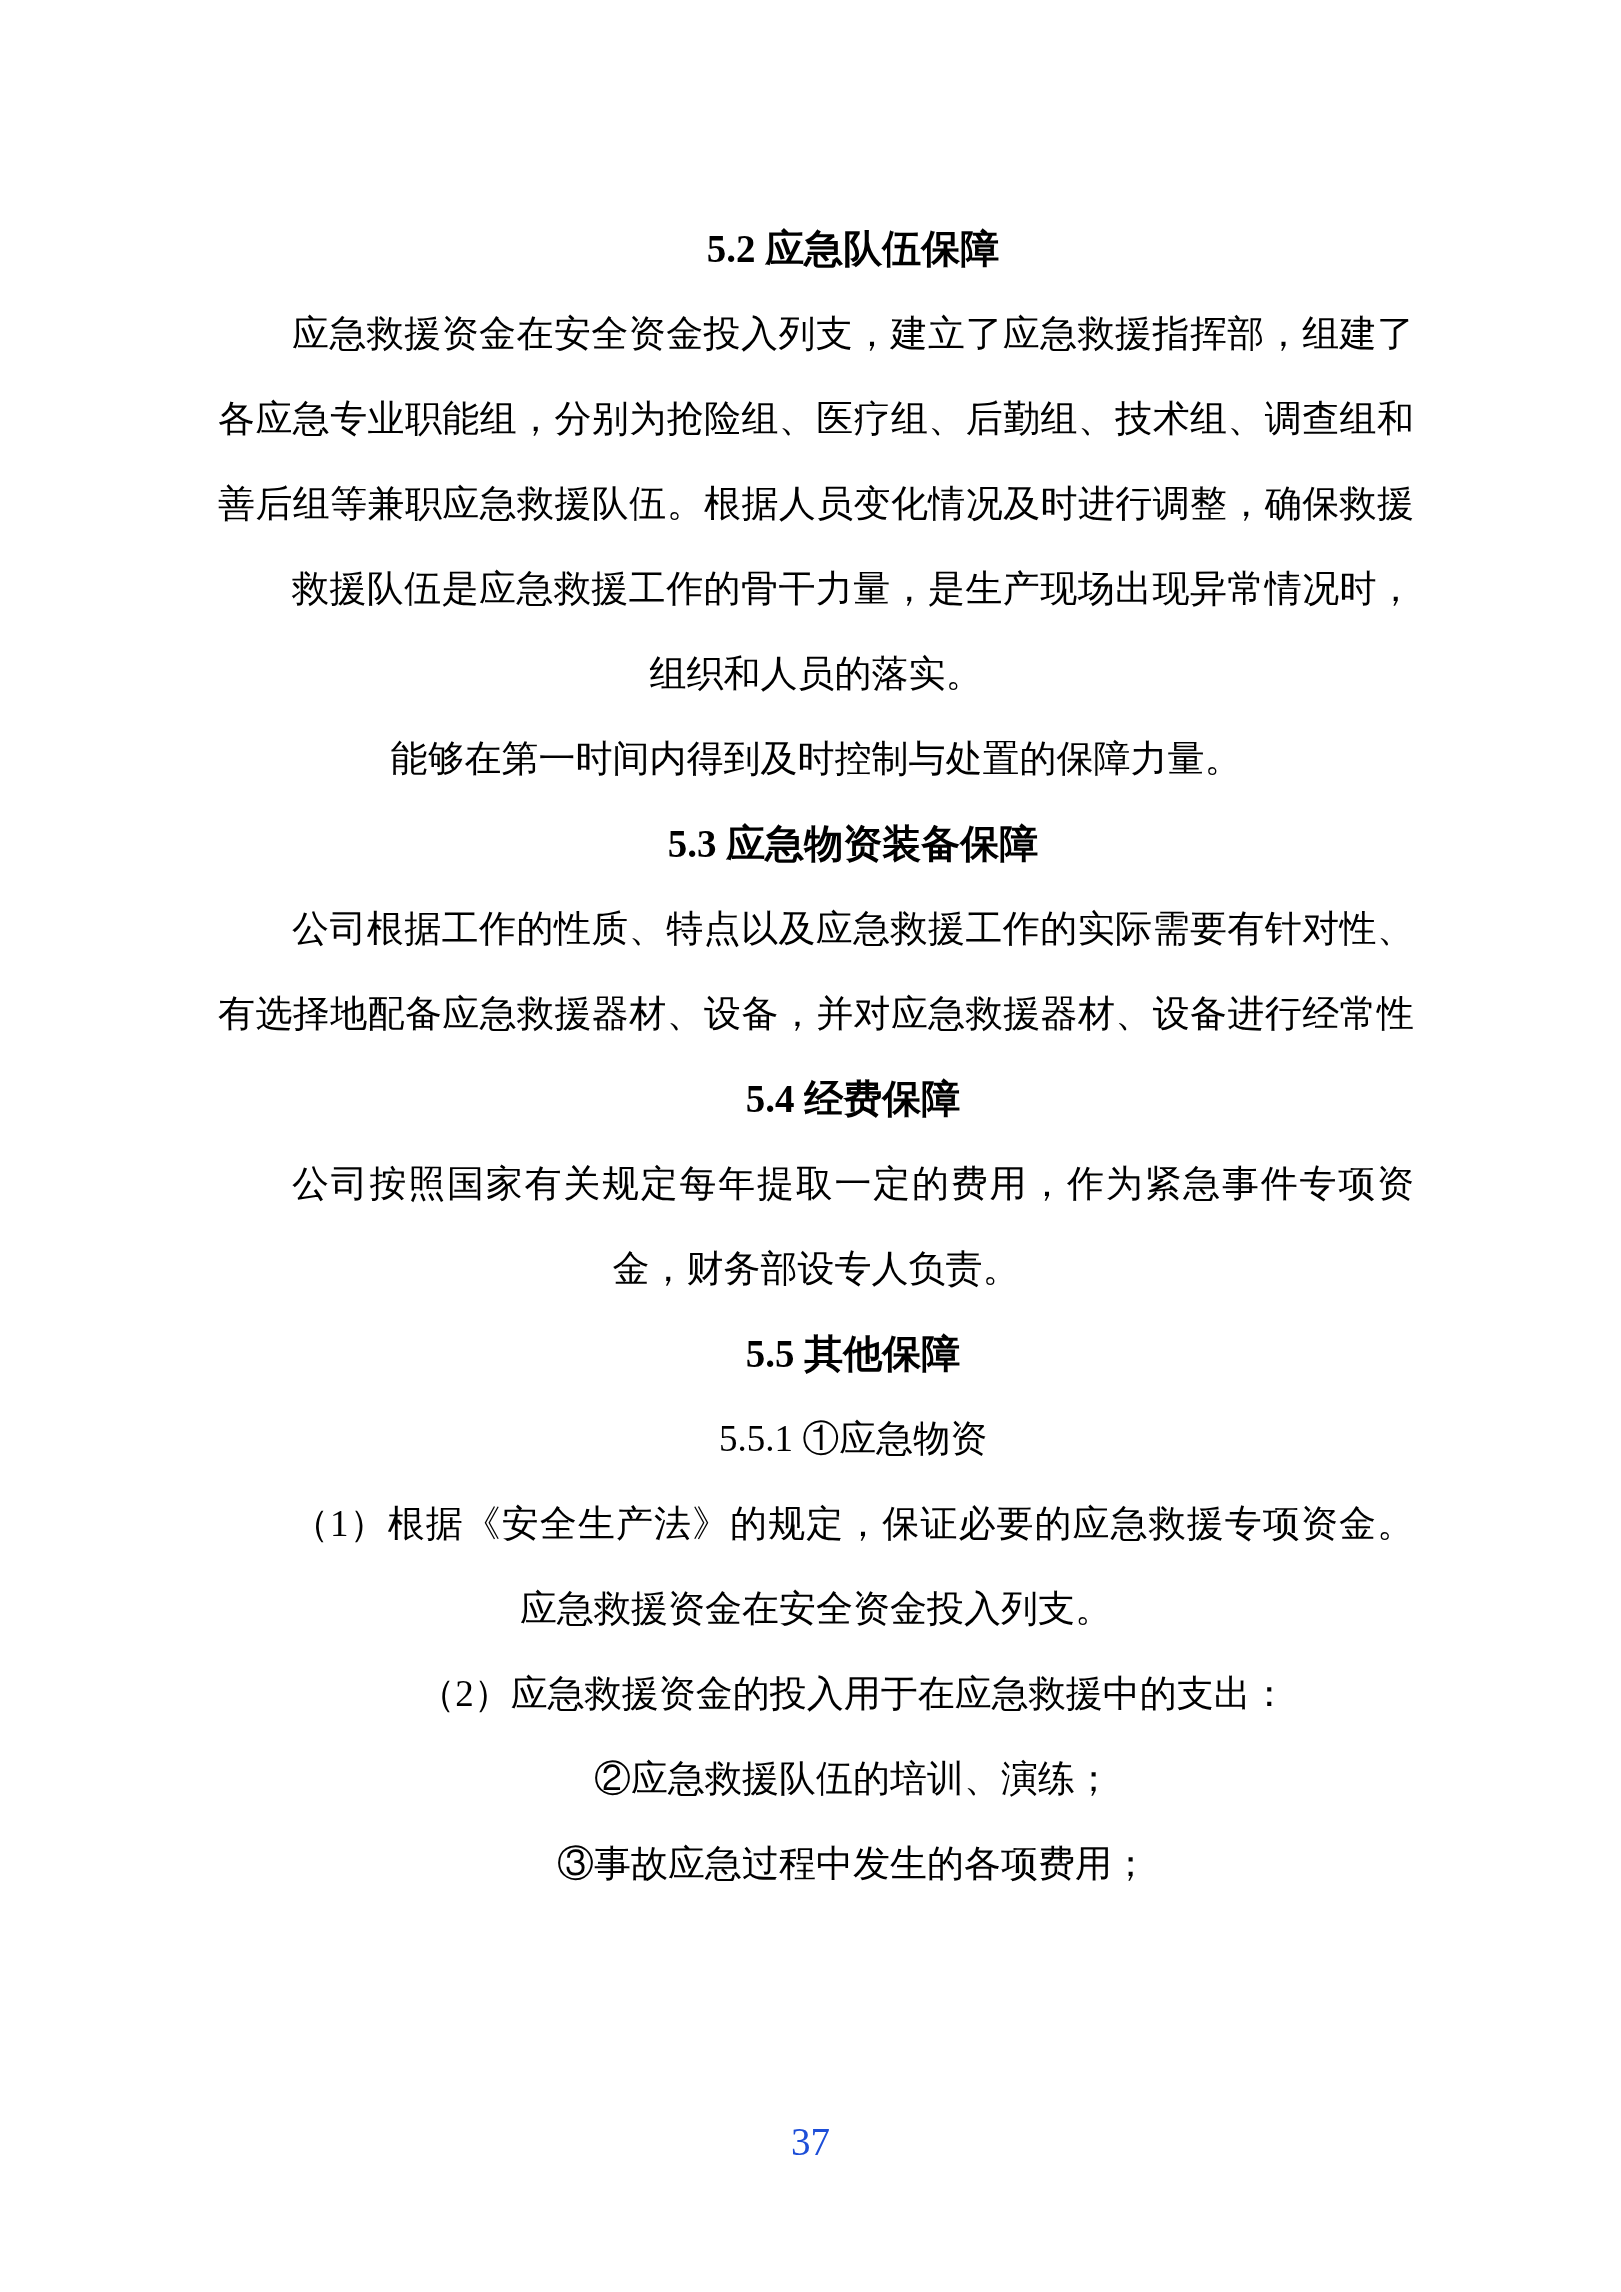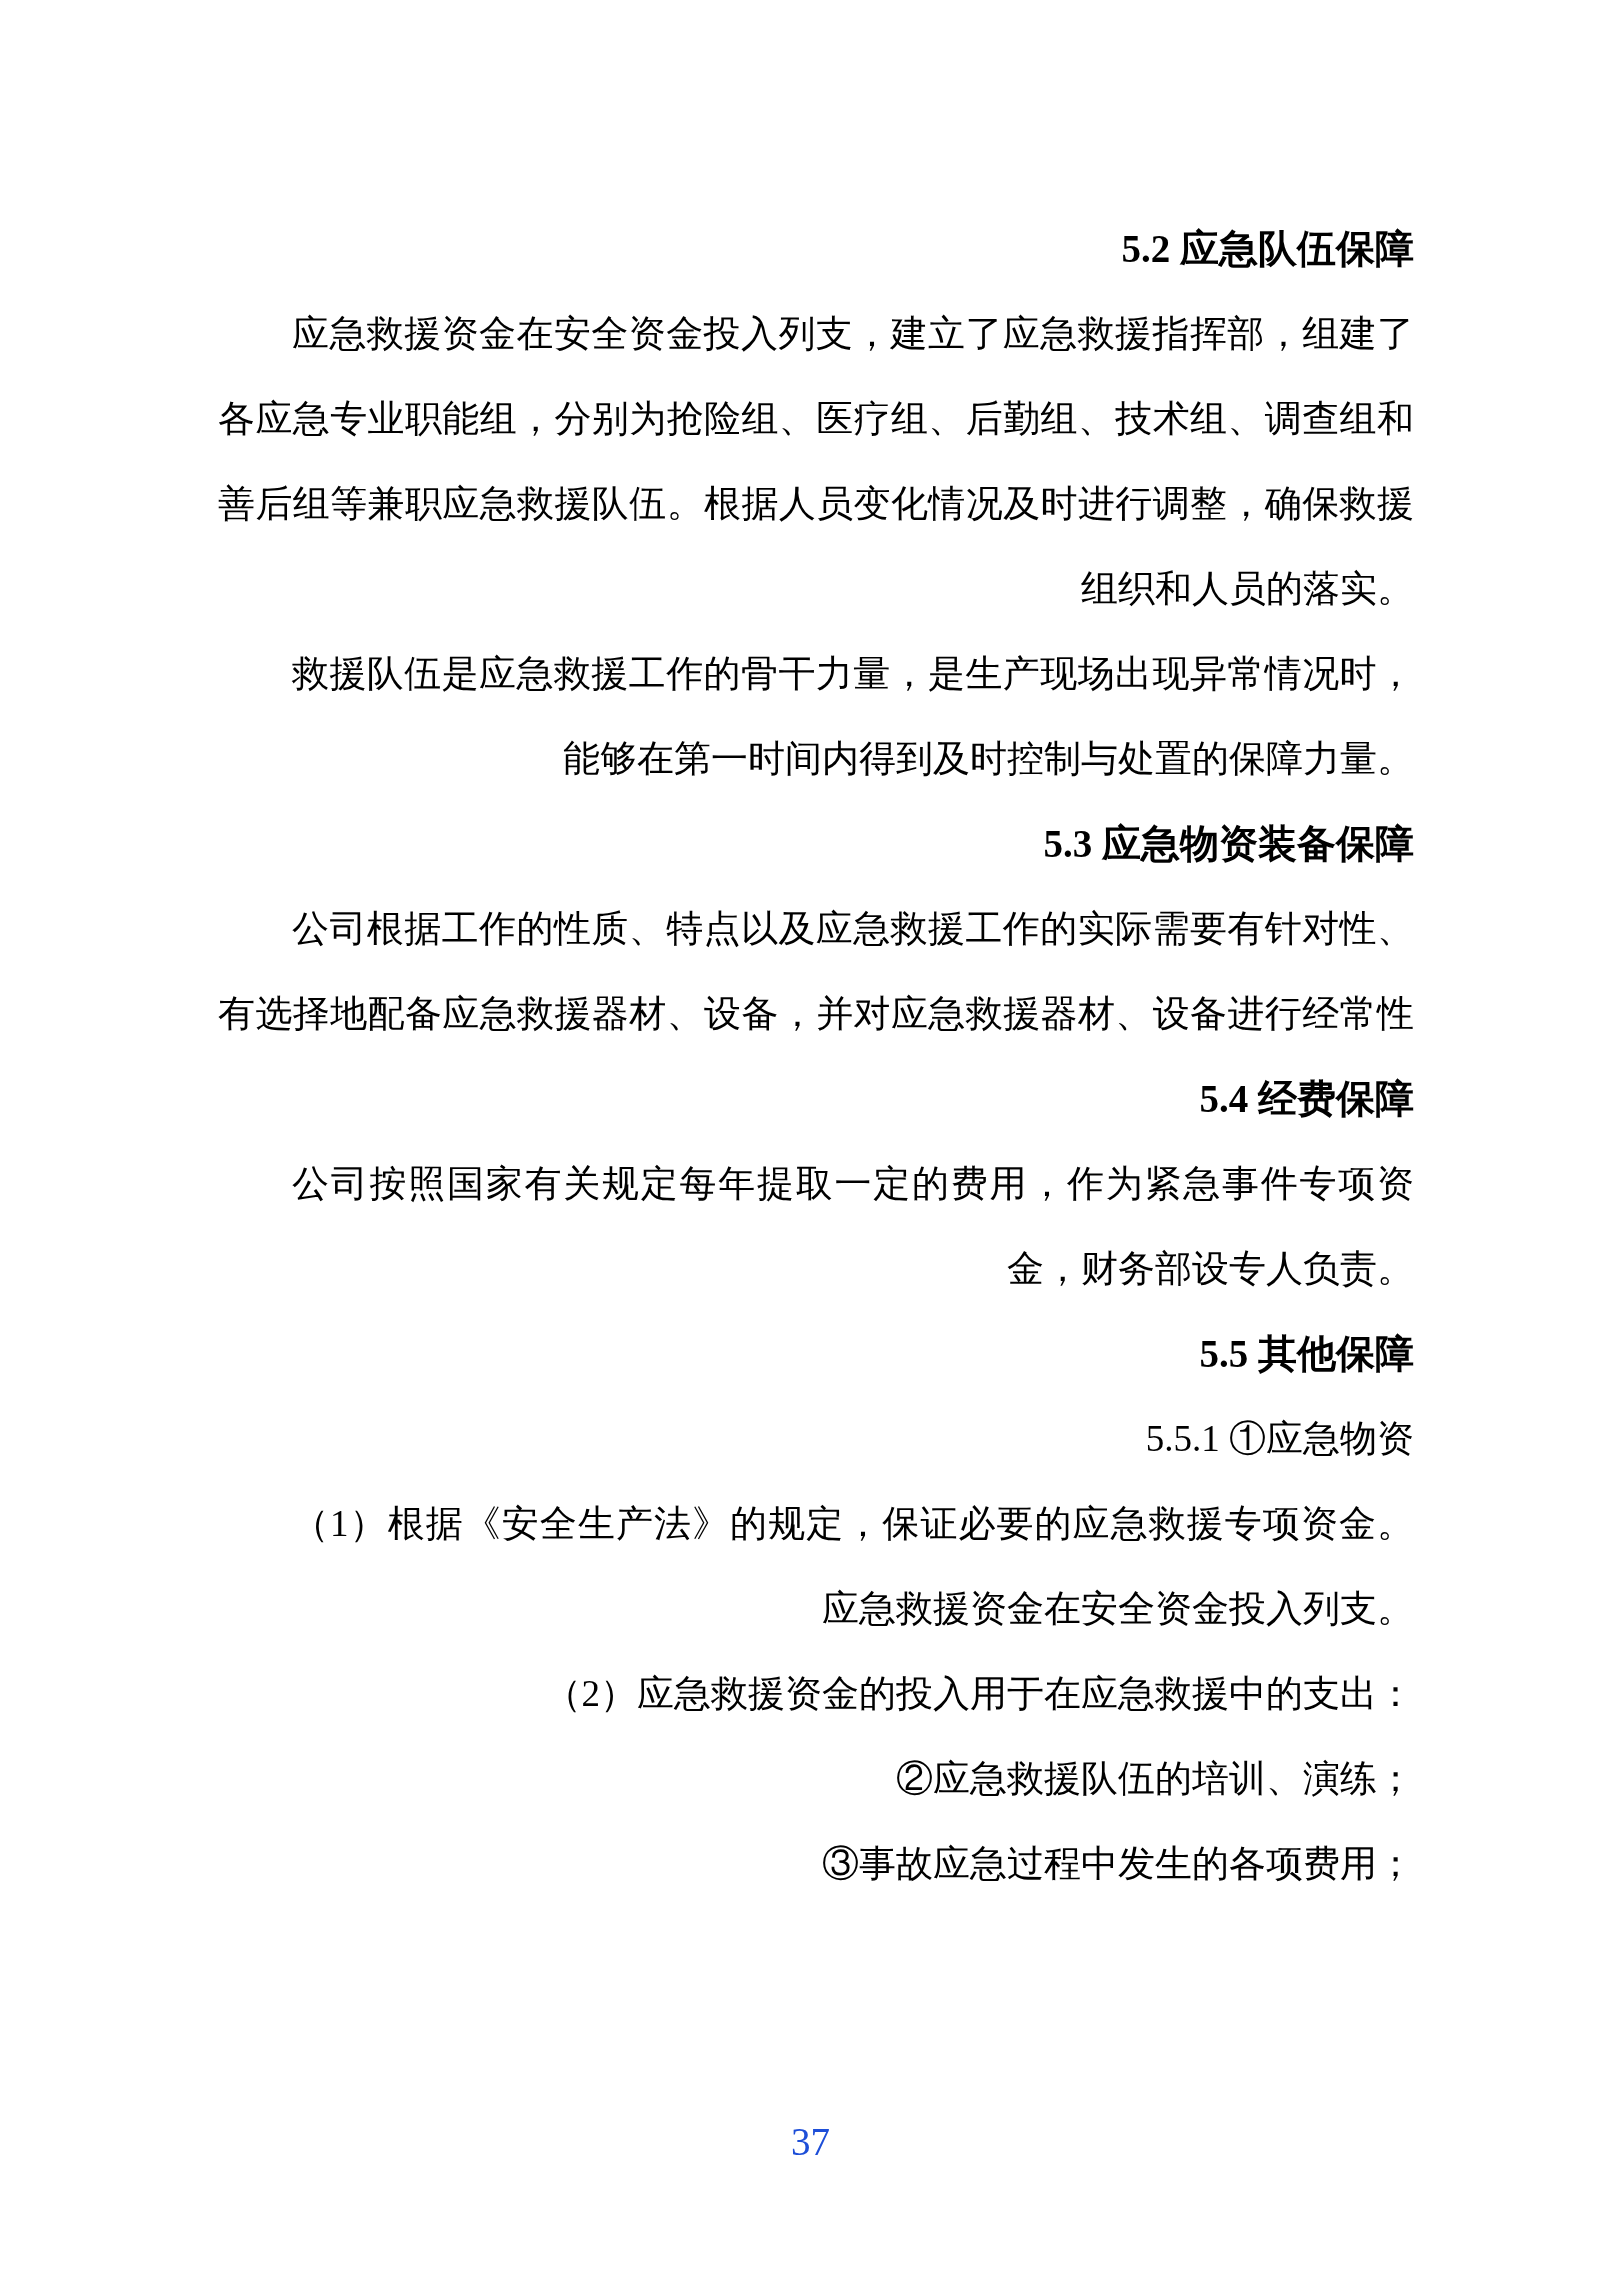--- a/index.html
+++ b/index.html
@@ -20,21 +20,21 @@
     position: absolute;
     left: 218px;
     top: 206px;
     width: 1196px;
   }
   .line {
     font-size: 37px;
     height: 85px;
     line-height: 85px;
     color: #000000;
-    text-align: right;
+    text-align: center;
     white-space: normal;
   }
   .line.fill {
     text-align: justify;
     text-align-last: justify;
   }
   .line.indent {
     text-indent: 74px;
   }
   .line.heading {
@@ -55,22 +55,22 @@
 </style>
 </head>
 <body>
 
 <div class="page">
   <main class="content" id="content">
       <div class="line heading">5.2 应急队伍保障</div>
       <div class="line indent fill">应急救援资金在安全资金投入列支，建立了应急救援指挥部，组建了</div>
       <div class="line fill">各应急专业职能组，分别为抢险组、医疗组、后勤组、技术组、调查组和</div>
       <div class="line fill">善后组等兼职应急救援队伍。根据人员变化情况及时进行调整，确保救援</div>
+      <div class="line indent fill">救援队伍是应急救援工作的骨干力量，是生产现场出现异常情况时，</div>
       <div class="line">组织和人员的落实。</div>
-      <div class="line indent fill">救援队伍是应急救援工作的骨干力量，是生产现场出现异常情况时，</div>
       <div class="line">能够在第一时间内得到及时控制与处置的保障力量。</div>
       <div class="line heading">5.3 应急物资装备保障</div>
       <div class="line indent fill">公司根据工作的性质、特点以及应急救援工作的实际需要有针对性、</div>
       <div class="line fill">有选择地配备应急救援器材、设备，并对应急救援器材、设备进行经常性</div>
       <div class="line heading">5.4 经费保障</div>
       <div class="line indent fill">公司按照国家有关规定每年提取一定的费用，作为紧急事件专项资</div>
       <div class="line">金，财务部设专人负责。</div>
       <div class="line heading">5.5 其他保障</div>
       <div class="line indent">5.5.1 ①应急物资</div>
       <div class="line indent fill">（1）根据《安全生产法》的规定，保证必要的应急救援专项资金。</div>

